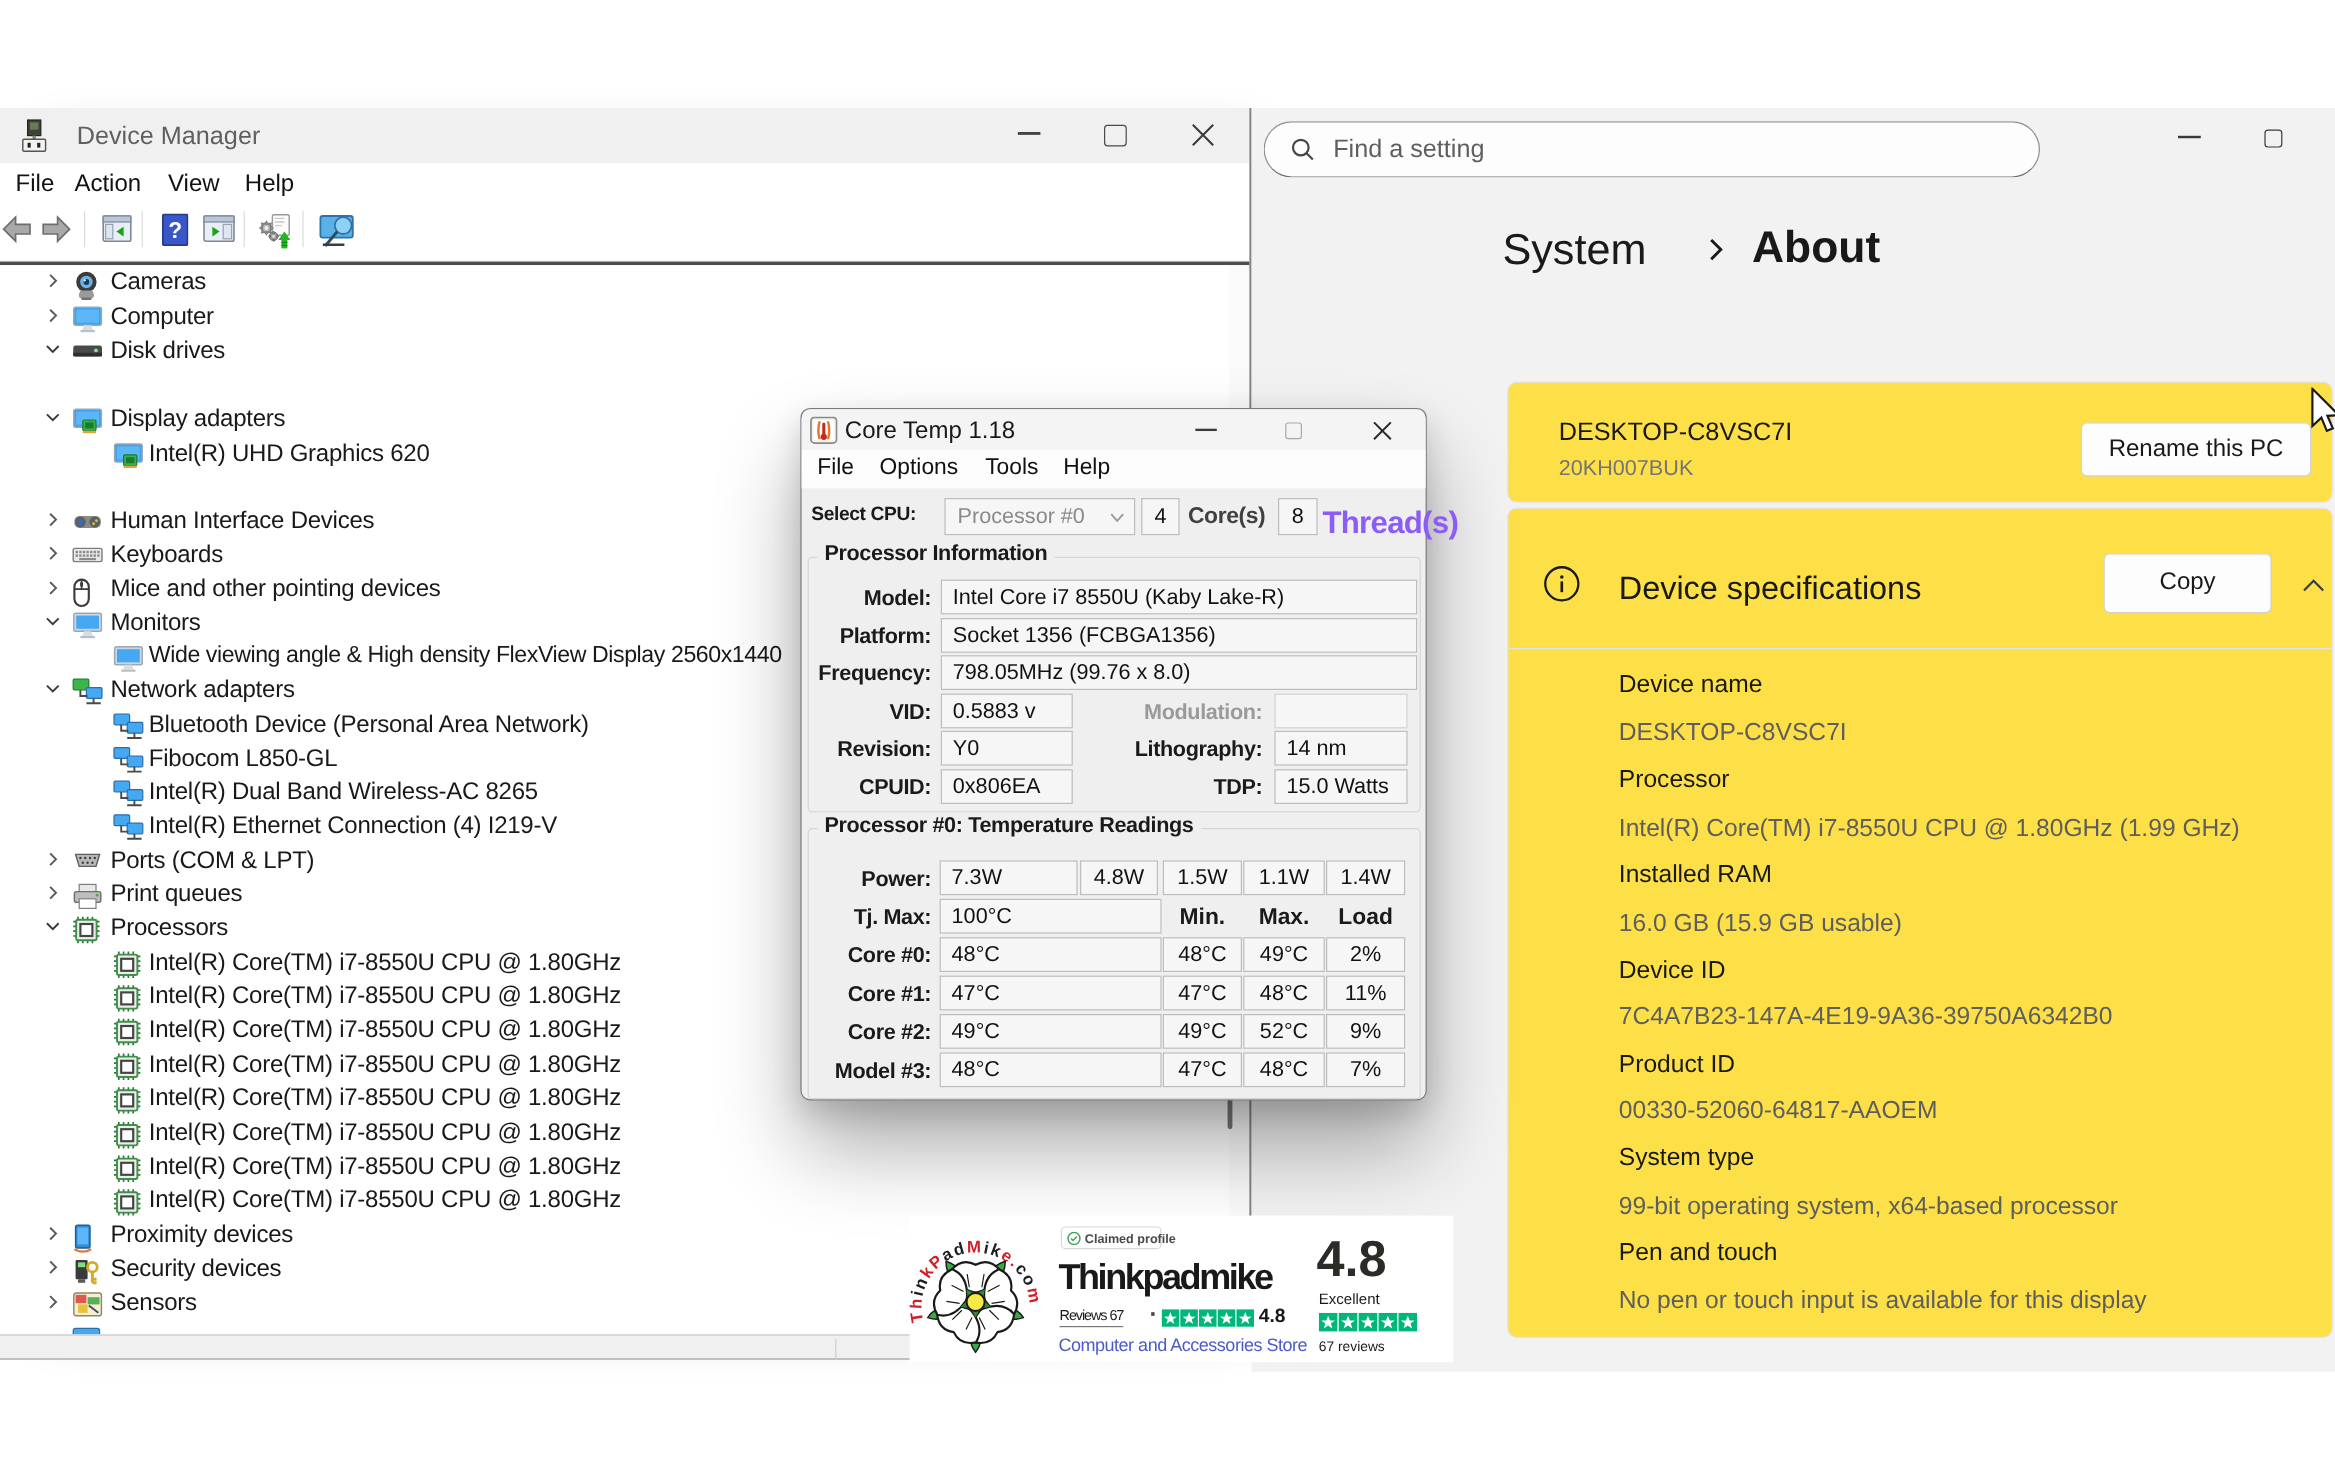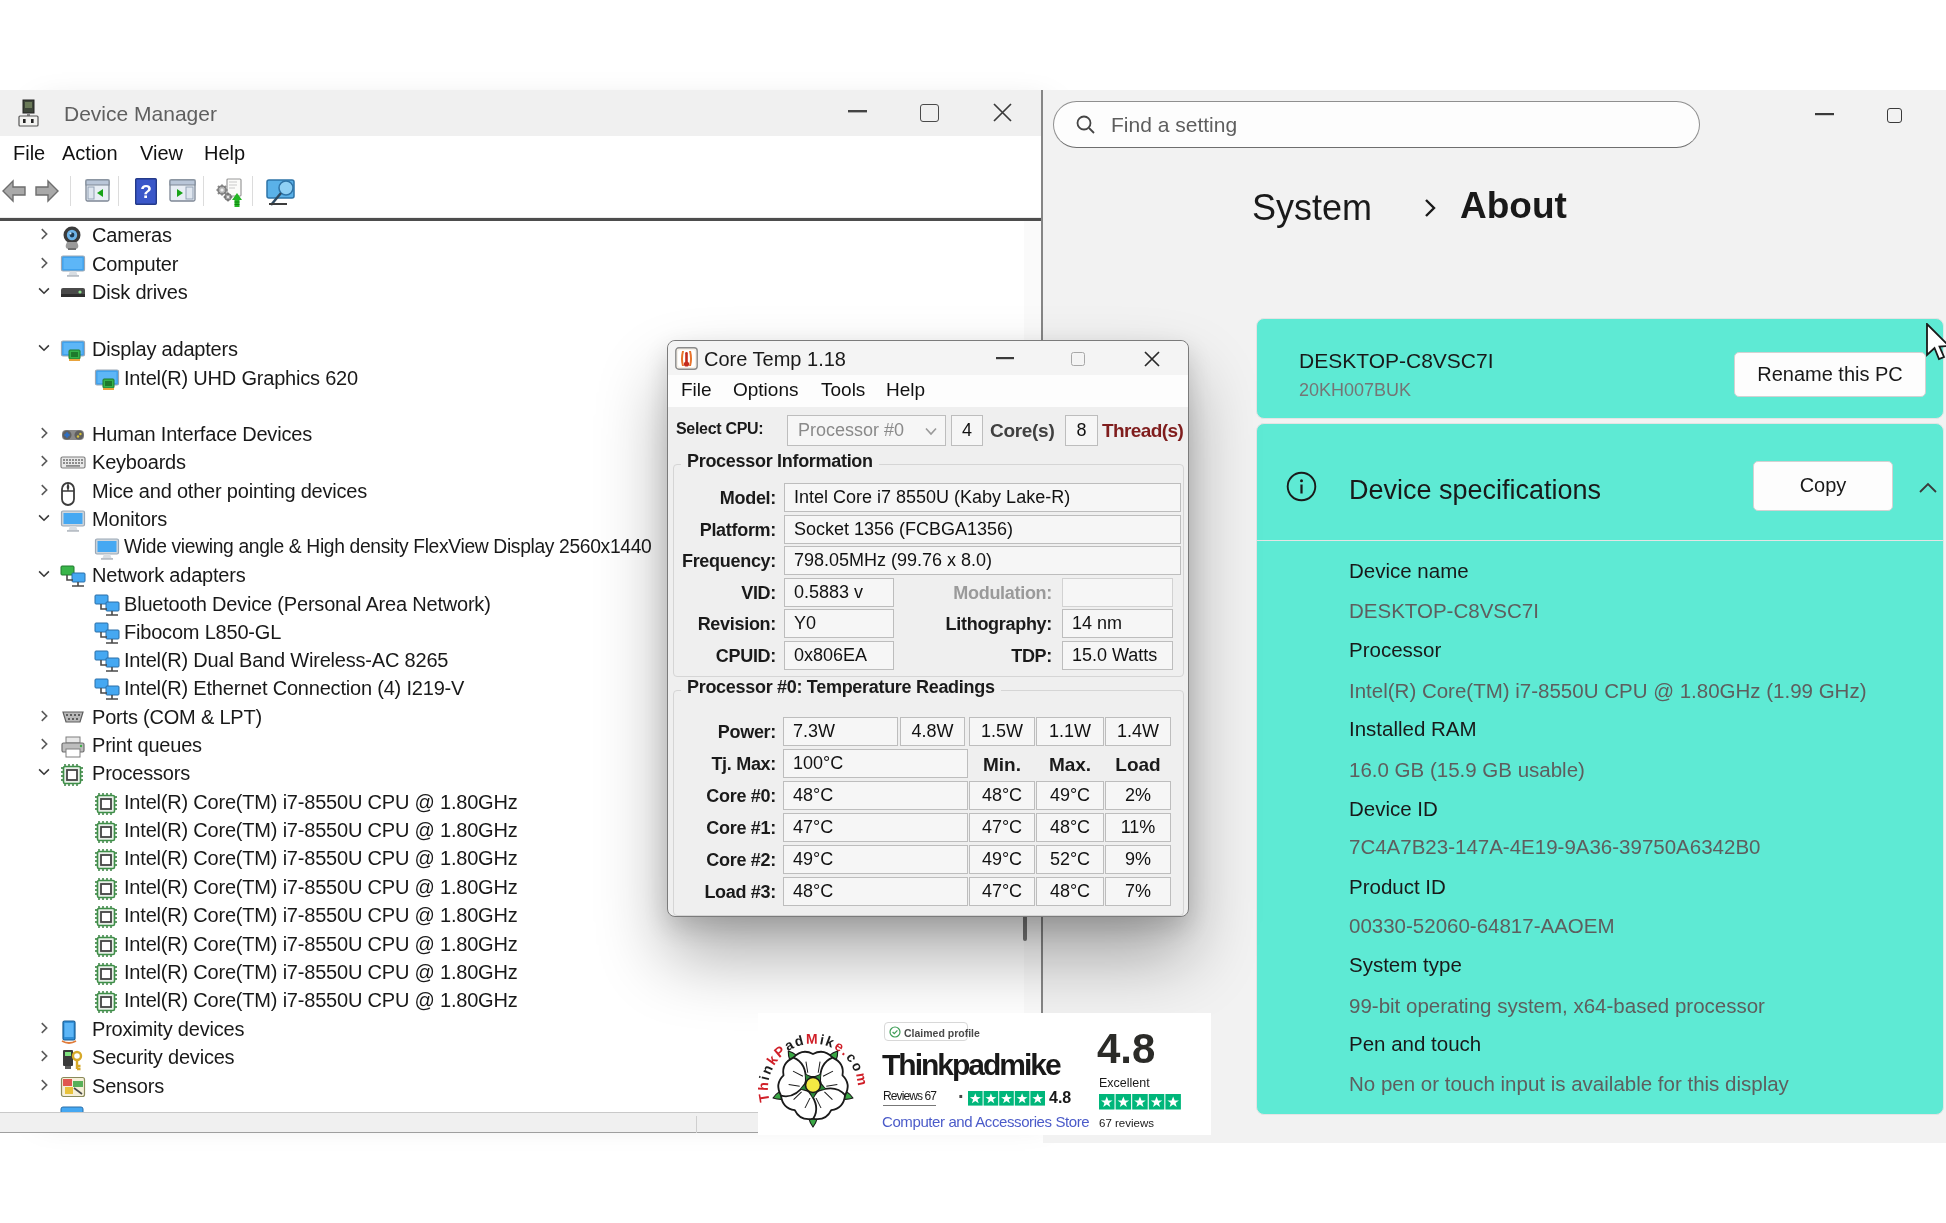--- a/index.html
+++ b/index.html
@@ -20,21 +20,21 @@
   #dm-bottom{left:0;top:1022px;width:1041px;height:21px;background:#f0f0f0;border-top:1px solid #c9c9c9;border-bottom:1px solid #9f9f9f;box-sizing:border-box;}
   
   .row{position:absolute;left:0;height:28px;width:1000px;}
   .row .chev{position:absolute;left:36px;top:3px;width:16px;height:16px;}
   .row .ic{position:absolute;left:60px;top:2px;}
   .row .ic2{position:absolute;left:94px;top:2px;}
   .row .txt{position:absolute;left:92px;top:1px;font-size:20px;letter-spacing:-0.2px;color:#191919;white-space:nowrap;}
   .row .txt2{position:absolute;left:124px;top:1px;font-size:20px;letter-spacing:-0.2px;color:#191919;white-space:nowrap;}
   
   #settings{left:1043px;top:90px;width:903px;height:1053px;background:#f2f2f2;}
-  .card{position:absolute;left:213px;width:688px;background:#5eead4;border:1px solid #e4e4e4;border-radius:8px;box-sizing:border-box;}
+  .card{position:absolute;left:213px;width:688px;background:#fde047;border:1px solid #e4e4e4;border-radius:8px;box-sizing:border-box;}
   
   #ct{left:667px;top:340px;width:522px;height:577px;background:#efefef;border:1px solid #7b7b7b;border-radius:8px;box-sizing:border-box;
       box-shadow:0 40px 70px rgba(0,0,0,0.32), 0 10px 24px rgba(0,0,0,0.14);}
   .ctbox{position:absolute;background:#f6f6f6;border:1px solid #bdbdbd;box-sizing:border-box;font-size:18px;color:#111;}
   .ctlab{position:absolute;font-size:18px;font-weight:bold;color:#1a1a1a;text-align:right;white-space:nowrap;letter-spacing:-0.3px;}
   .grp{position:absolute;border:1px solid #d5d5d5;border-radius:4px;box-sizing:border-box;}
   .grplab{position:absolute;background:#efefef;padding:0 6px;font-size:18px;font-weight:bold;color:#1a1a1a;white-space:nowrap;letter-spacing:-0.3px;}
   
   #widget{left:758px;top:1013px;width:453px;height:122px;background:#fff;}
 </style>
@@ -558,21 +558,21 @@
   <span class="abs" style="left:8px;top:79px;font-size:16px;font-weight:bold;letter-spacing:-0.3px;color:#1a1a1a;">Select CPU:</span>
   <div class="ctbox" style="left:119px;top:74px;width:159px;height:31px;">
     <span class="abs" style="left:10px;top:4px;color:#8a8a8a;">Processor #0</span>
     <svg class="abs" style="left:136px;top:11px" width="14" height="9" viewBox="0 0 14 9">
         <path d="M2 1.5 L7 7 L12 1.5" stroke="#9a9a9a" stroke-width="1.6" fill="none"></path>
       </svg>
   </div>
   <div class="ctbox" style="left:283px;top:74px;width:32px;height:31px;text-align:center;line-height:29px;">4</div>
   <span class="abs" style="left:322px;top:79px;font-size:19px;font-weight:bold;letter-spacing:-0.3px;color:#404040;">Core(s)</span>
   <div class="ctbox" style="left:397px;top:74px;width:33px;height:31px;text-align:center;line-height:29px;">8</div>
-  <span class="abs" style="left:434px;top:79px;font-size:19px;font-weight:bold;letter-spacing:-0.6px;color:#7f1d1d;">Thread(s)</span>
+  <span class="abs" style="left:434px;top:79px;font-size:26px;font-weight:bold;letter-spacing:-0.6px;color:#8b5cf6;">Thread(s)</span>
 
   <div class="grp" style="left:5px;top:123px;width:511px;height:213px;"></div>
   <span class="grplab" style="left:13px;top:110px;">Processor Information</span>
   <span class="ctlab" style="right:412px;top:147px;">Model:</span>
   <div class="ctbox" style="left:116px;top:142px;width:397px;height:29px;">
       <span class="abs" style="left:9px;top:3px">Intel Core i7 8550U (Kaby Lake-R)</span>
     </div>
   <span class="ctlab" style="right:412px;top:179px;">Platform:</span>
   <div class="ctbox" style="left:116px;top:174px;width:397px;height:29px;">
       <span class="abs" style="left:9px;top:3px">Socket 1356 (FCBGA1356)</span>
@@ -635,21 +635,21 @@
   <div class="ctbox" style="left:301px;top:472px;width:66px;height:29px;text-align:center;line-height:27px;">47°C</div>
   <div class="ctbox" style="left:368px;top:472px;width:68px;height:29px;text-align:center;line-height:27px;">48°C</div>
   <div class="ctbox" style="left:437px;top:472px;width:66px;height:29px;text-align:center;line-height:27px;">11%</div>
   <span class="ctlab" style="right:412px;top:509px;">Core #2:</span>
   <div class="ctbox" style="left:115px;top:504px;width:185px;height:29px;">
       <span class="abs" style="left:9px;top:3px">49°C</span>
     </div>
   <div class="ctbox" style="left:301px;top:504px;width:66px;height:29px;text-align:center;line-height:27px;">49°C</div>
   <div class="ctbox" style="left:368px;top:504px;width:68px;height:29px;text-align:center;line-height:27px;">52°C</div>
   <div class="ctbox" style="left:437px;top:504px;width:66px;height:29px;text-align:center;line-height:27px;">9%</div>
-  <span class="ctlab" style="right:412px;top:541px;">Load #3:</span>
+  <span class="ctlab" style="right:412px;top:541px;">Model #3:</span>
   <div class="ctbox" style="left:115px;top:536px;width:185px;height:29px;">
       <span class="abs" style="left:9px;top:3px">48°C</span>
     </div>
   <div class="ctbox" style="left:301px;top:536px;width:66px;height:29px;text-align:center;line-height:27px;">47°C</div>
   <div class="ctbox" style="left:368px;top:536px;width:68px;height:29px;text-align:center;line-height:27px;">48°C</div>
   <div class="ctbox" style="left:437px;top:536px;width:66px;height:29px;text-align:center;line-height:27px;">7%</div>
 </div>
 
 <div class="abs" id="widget" style="white-space:nowrap;">
 

